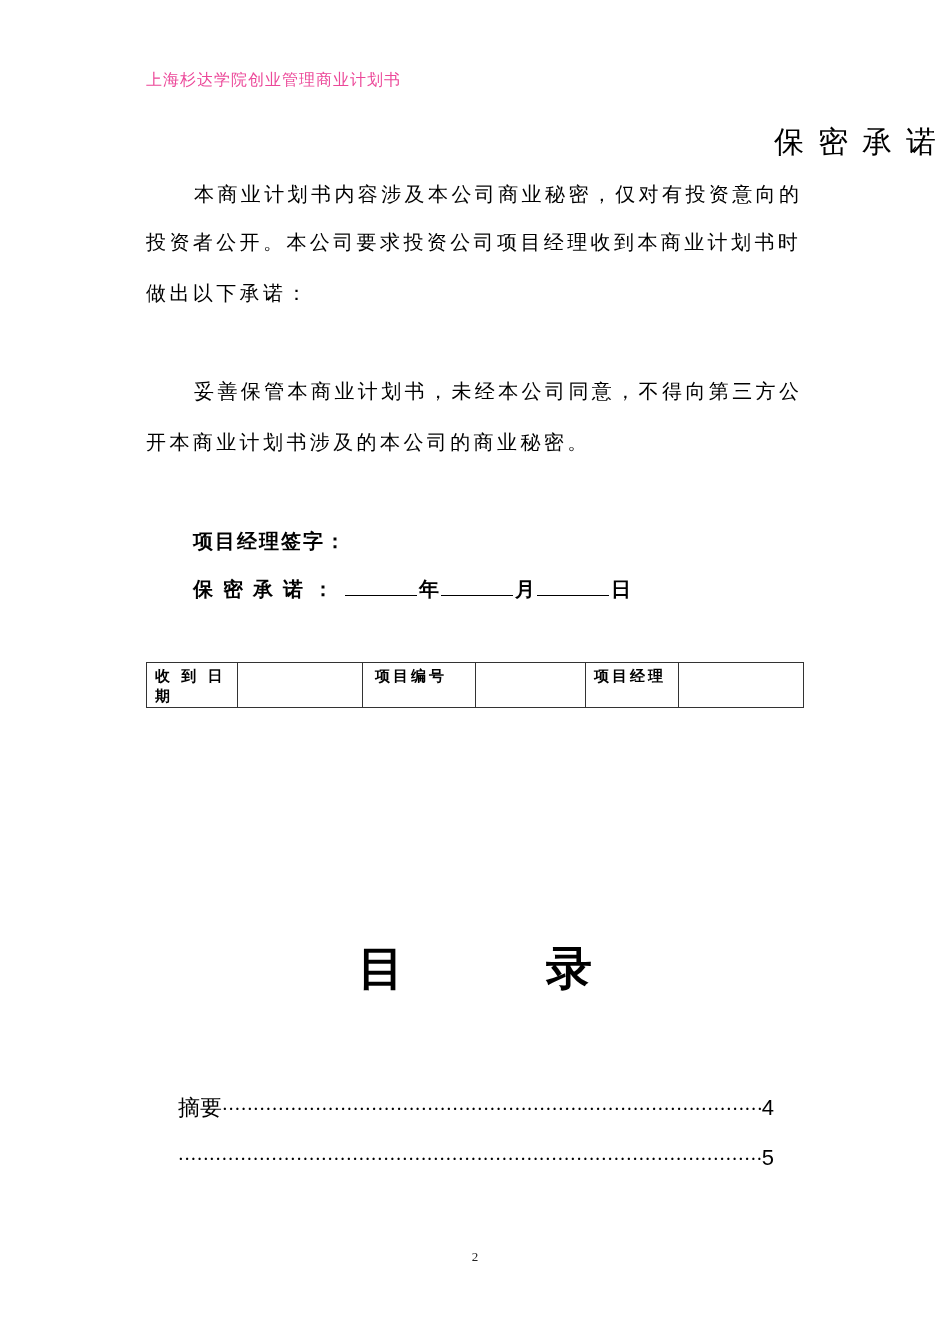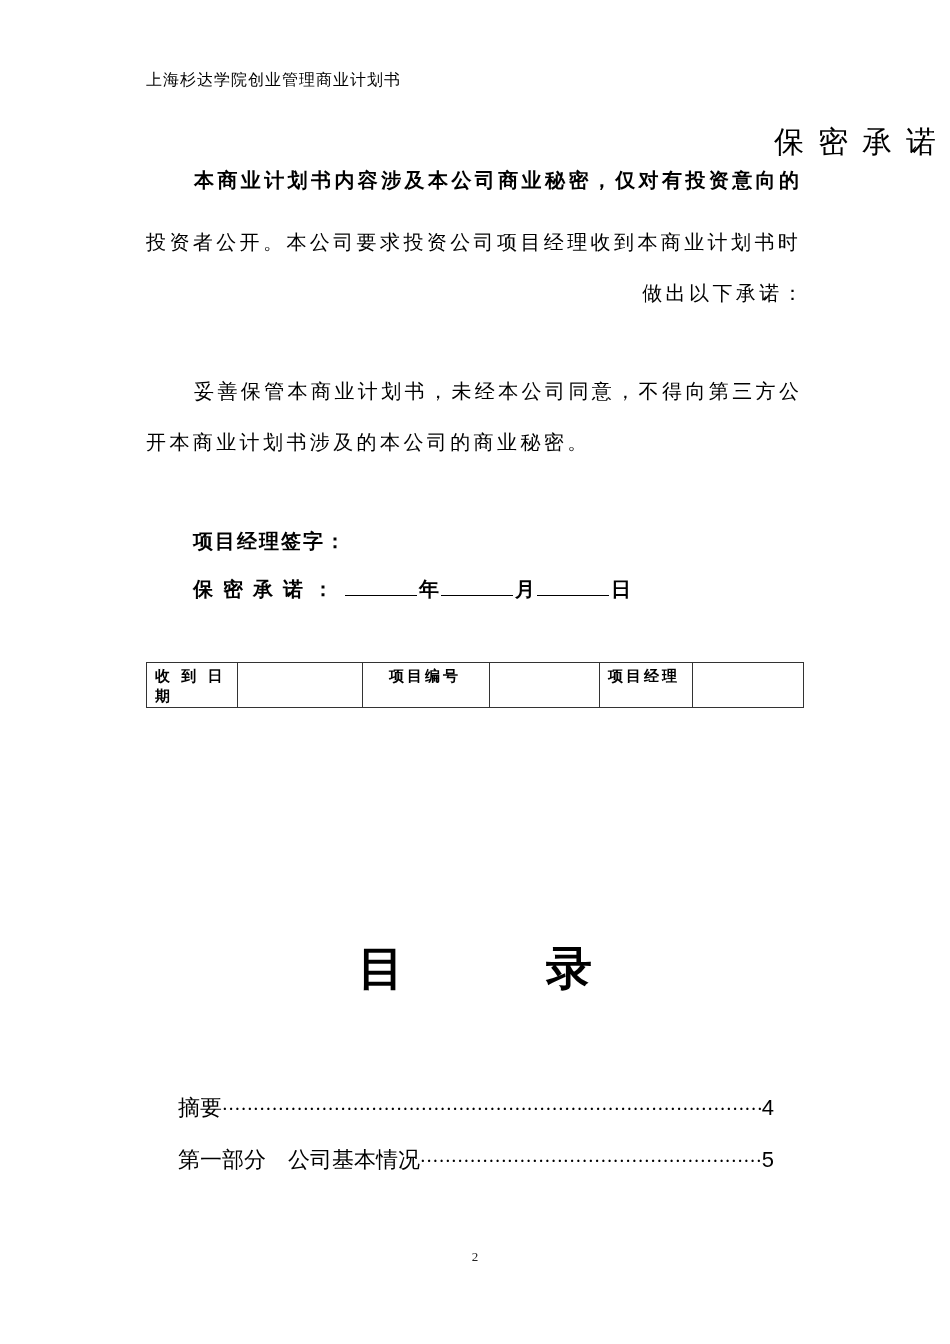--- a/index.html
+++ b/index.html
@@ -1,19 +1,19 @@
 <!DOCTYPE html>
 <html><head>
 <meta charset="utf-8">
 <style>
   html, body { margin: 0; padding: 0; background: #ffffff; }
   body { width: 950px; height: 1344px; position: relative; overflow: hidden;
          font-family: "DejaVu Serif", "Liberation Serif", serif; color: #000; }
   .abs { position: absolute; white-space: nowrap; }
-  .header { left: 146px; top: 70px; font-size: 16px; letter-spacing: 1px; color: #000000; }
+  .header { left: 146px; top: 70px; font-size: 16px; letter-spacing: 1px; color: #ec4899; }
   .title1 { left: 0; width: 950px; top: 122px; text-align: right; font-size: 30px;
             font-weight: normal; letter-spacing: 14px; padding-left: 6px; box-sizing: border-box; }
   .para { left: 146px; width: 660px; font-size: 20px; letter-spacing: 3.4px; white-space: nowrap; }
   .sig { left: 193px; font-size: 20px; font-weight: bold; letter-spacing: 2px; }
   .date-row { left: 193px; top: 576px; font-size: 20px; font-weight: bold; display: flex; align-items: baseline; }
   .date-row .lbl { letter-spacing: 10px; }
   .blank { display: inline-block; width: 72px; border-bottom: 1.6px solid #000; height: 18px; margin: 0 2px; }
   table.recv { position: absolute; left: 146px; top: 662px; width: 658px; height: 46px;
                border-collapse: collapse; font-size: 15px; letter-spacing: 3px; font-weight: bold; }
   table.recv td { border: 1px solid #333; vertical-align: top; padding: 3px 6px 0 8px; line-height: 20px; }
@@ -25,23 +25,23 @@
   .page-num { left: 0; width: 950px; top: 1249px; text-align: center; font-size: 13px;
               font-family: "Liberation Serif", serif; color: #222; }
 </style>
 </head>
 <body>
 
 <div class="abs header">上海杉达学院创业管理商业计划书</div>
 
 <div class="abs title1">保密承诺</div>
 
-<div class="abs para" style="top:167px; padding-left:48px; box-sizing:border-box;font-weight:bold;">本商业计划书内容涉及本公司商业秘密，仅对有投资意向的</div>
+<div class="abs para" style="top:181px; padding-left:48px; box-sizing:border-box;">本商业计划书内容涉及本公司商业秘密，仅对有投资意向的</div>
 <div class="abs para" style="top:229px;">投资者公开。本公司要求投资公司项目经理收到本商业计划书时</div>
-<div class="abs para" style="top:280px;text-align:right;">做出以下承诺：</div>
+<div class="abs para" style="top:280px;">做出以下承诺：</div>
 
 <div class="abs para" style="top:378px; padding-left:48px; box-sizing:border-box;">妥善保管本商业计划书，未经本公司同意，不得向第三方公</div>
 <div class="abs para" style="top:429px;">开本商业计划书涉及的本公司的商业秘密。</div>
 
 <div class="abs sig" style="top:528px;">项目经理签字：</div>
 
 <div class="abs date-row">
   <span class="lbl">保密承诺：</span>
   <span class="blank"></span>
   <span>年</span>
@@ -49,39 +49,38 @@
   <span>月</span>
   <span class="blank"></span>
   <span>日</span>
 </div>
 
 <table class="recv">
   <tbody>
       <tr>
     <td style="width:76px; white-space:normal;">收 到 日期</td>
     <td style="width:110px;"></td>
-    <td style="width:94px; padding-left:26px;margin-left:36px;">项目编号</td>
+    <td style="width:94px; padding-left:12px;margin-left:36px;">项目编号</td>
     <td style="width:95px;"></td>
     <td style="width:78px;">项目经理</td>
     <td></td>
   </tr>
 </tbody>
   </table>
 
 <div class="abs toc-title">
   <span>目</span>
   <span style="width:110px;"></span>
   <span>录</span>
 </div>
 
 <div class="abs toc-row" style="top:1093px;justify-content:flex-end;">
   <span>摘要</span>
   <span class="dots">··································································································</span>
   <span class="pg">4</span>
 </div>
 
 <div class="abs toc-row" style="top:1145px;">
-  <span>第一部分　公司基本情况</span>
   <span class="dots">··································································································</span>
   <span class="pg">5</span>
 </div>
 
 <div class="abs page-num">2</div>
 
 </body></html>

